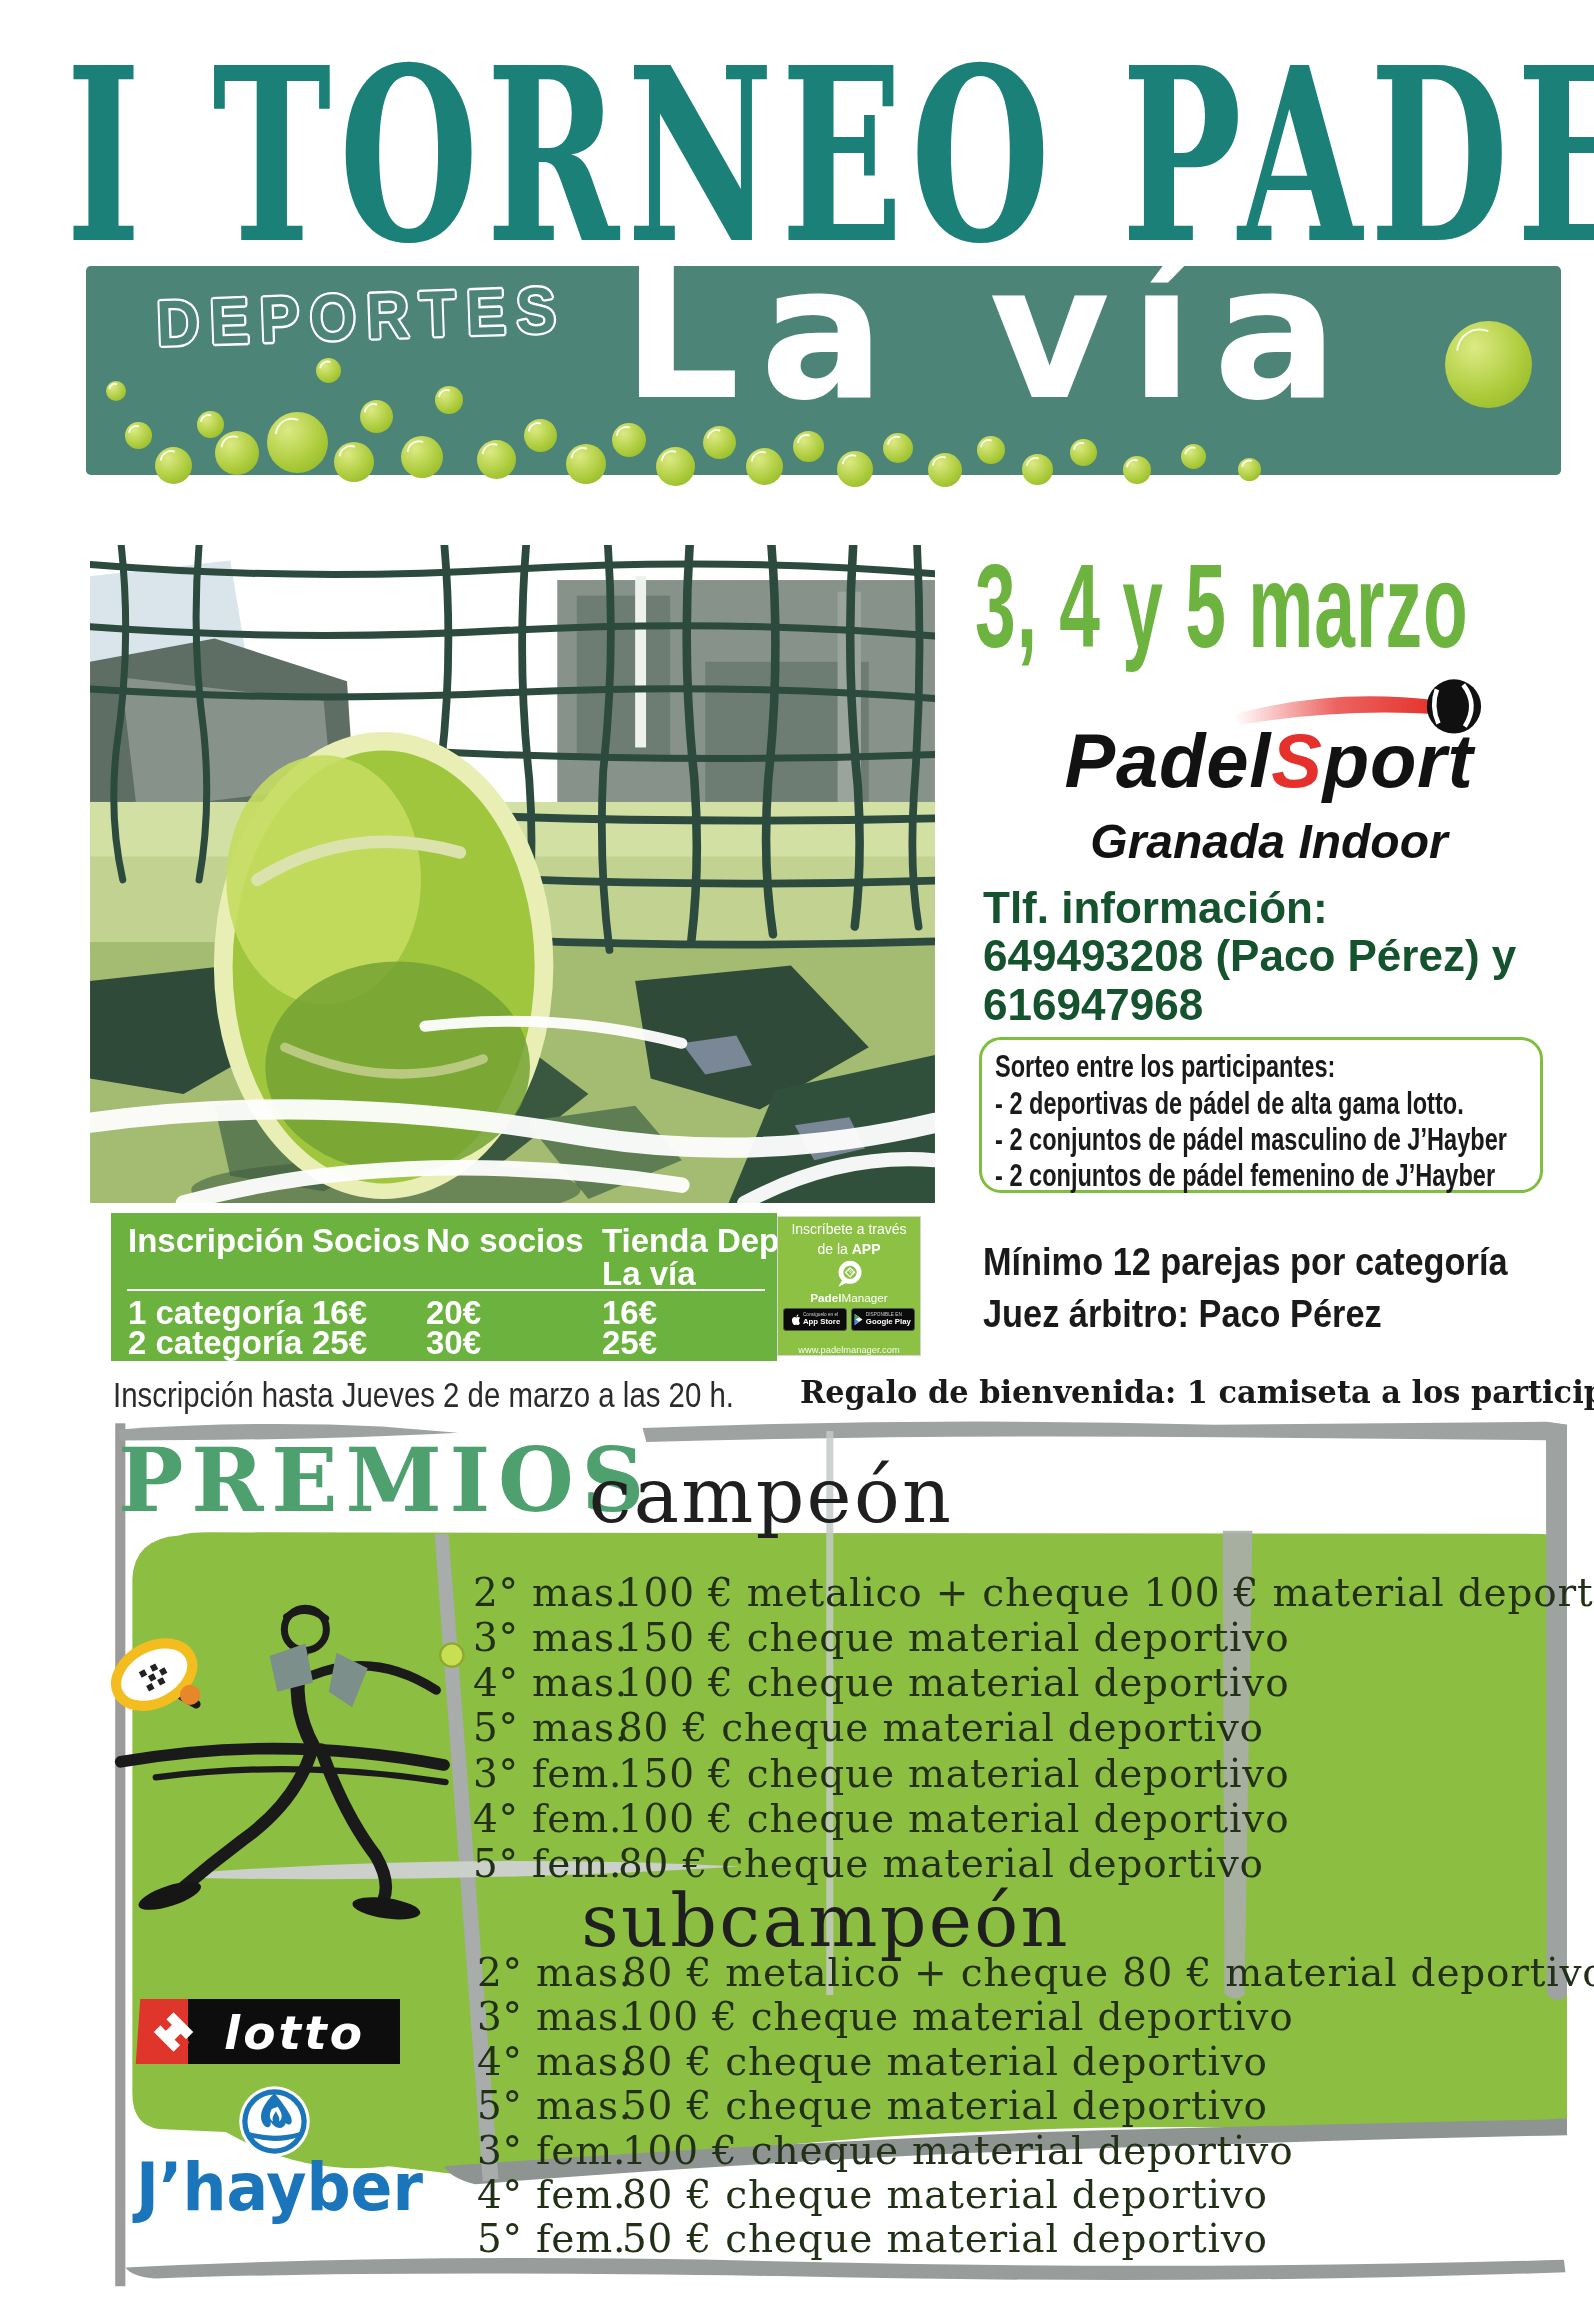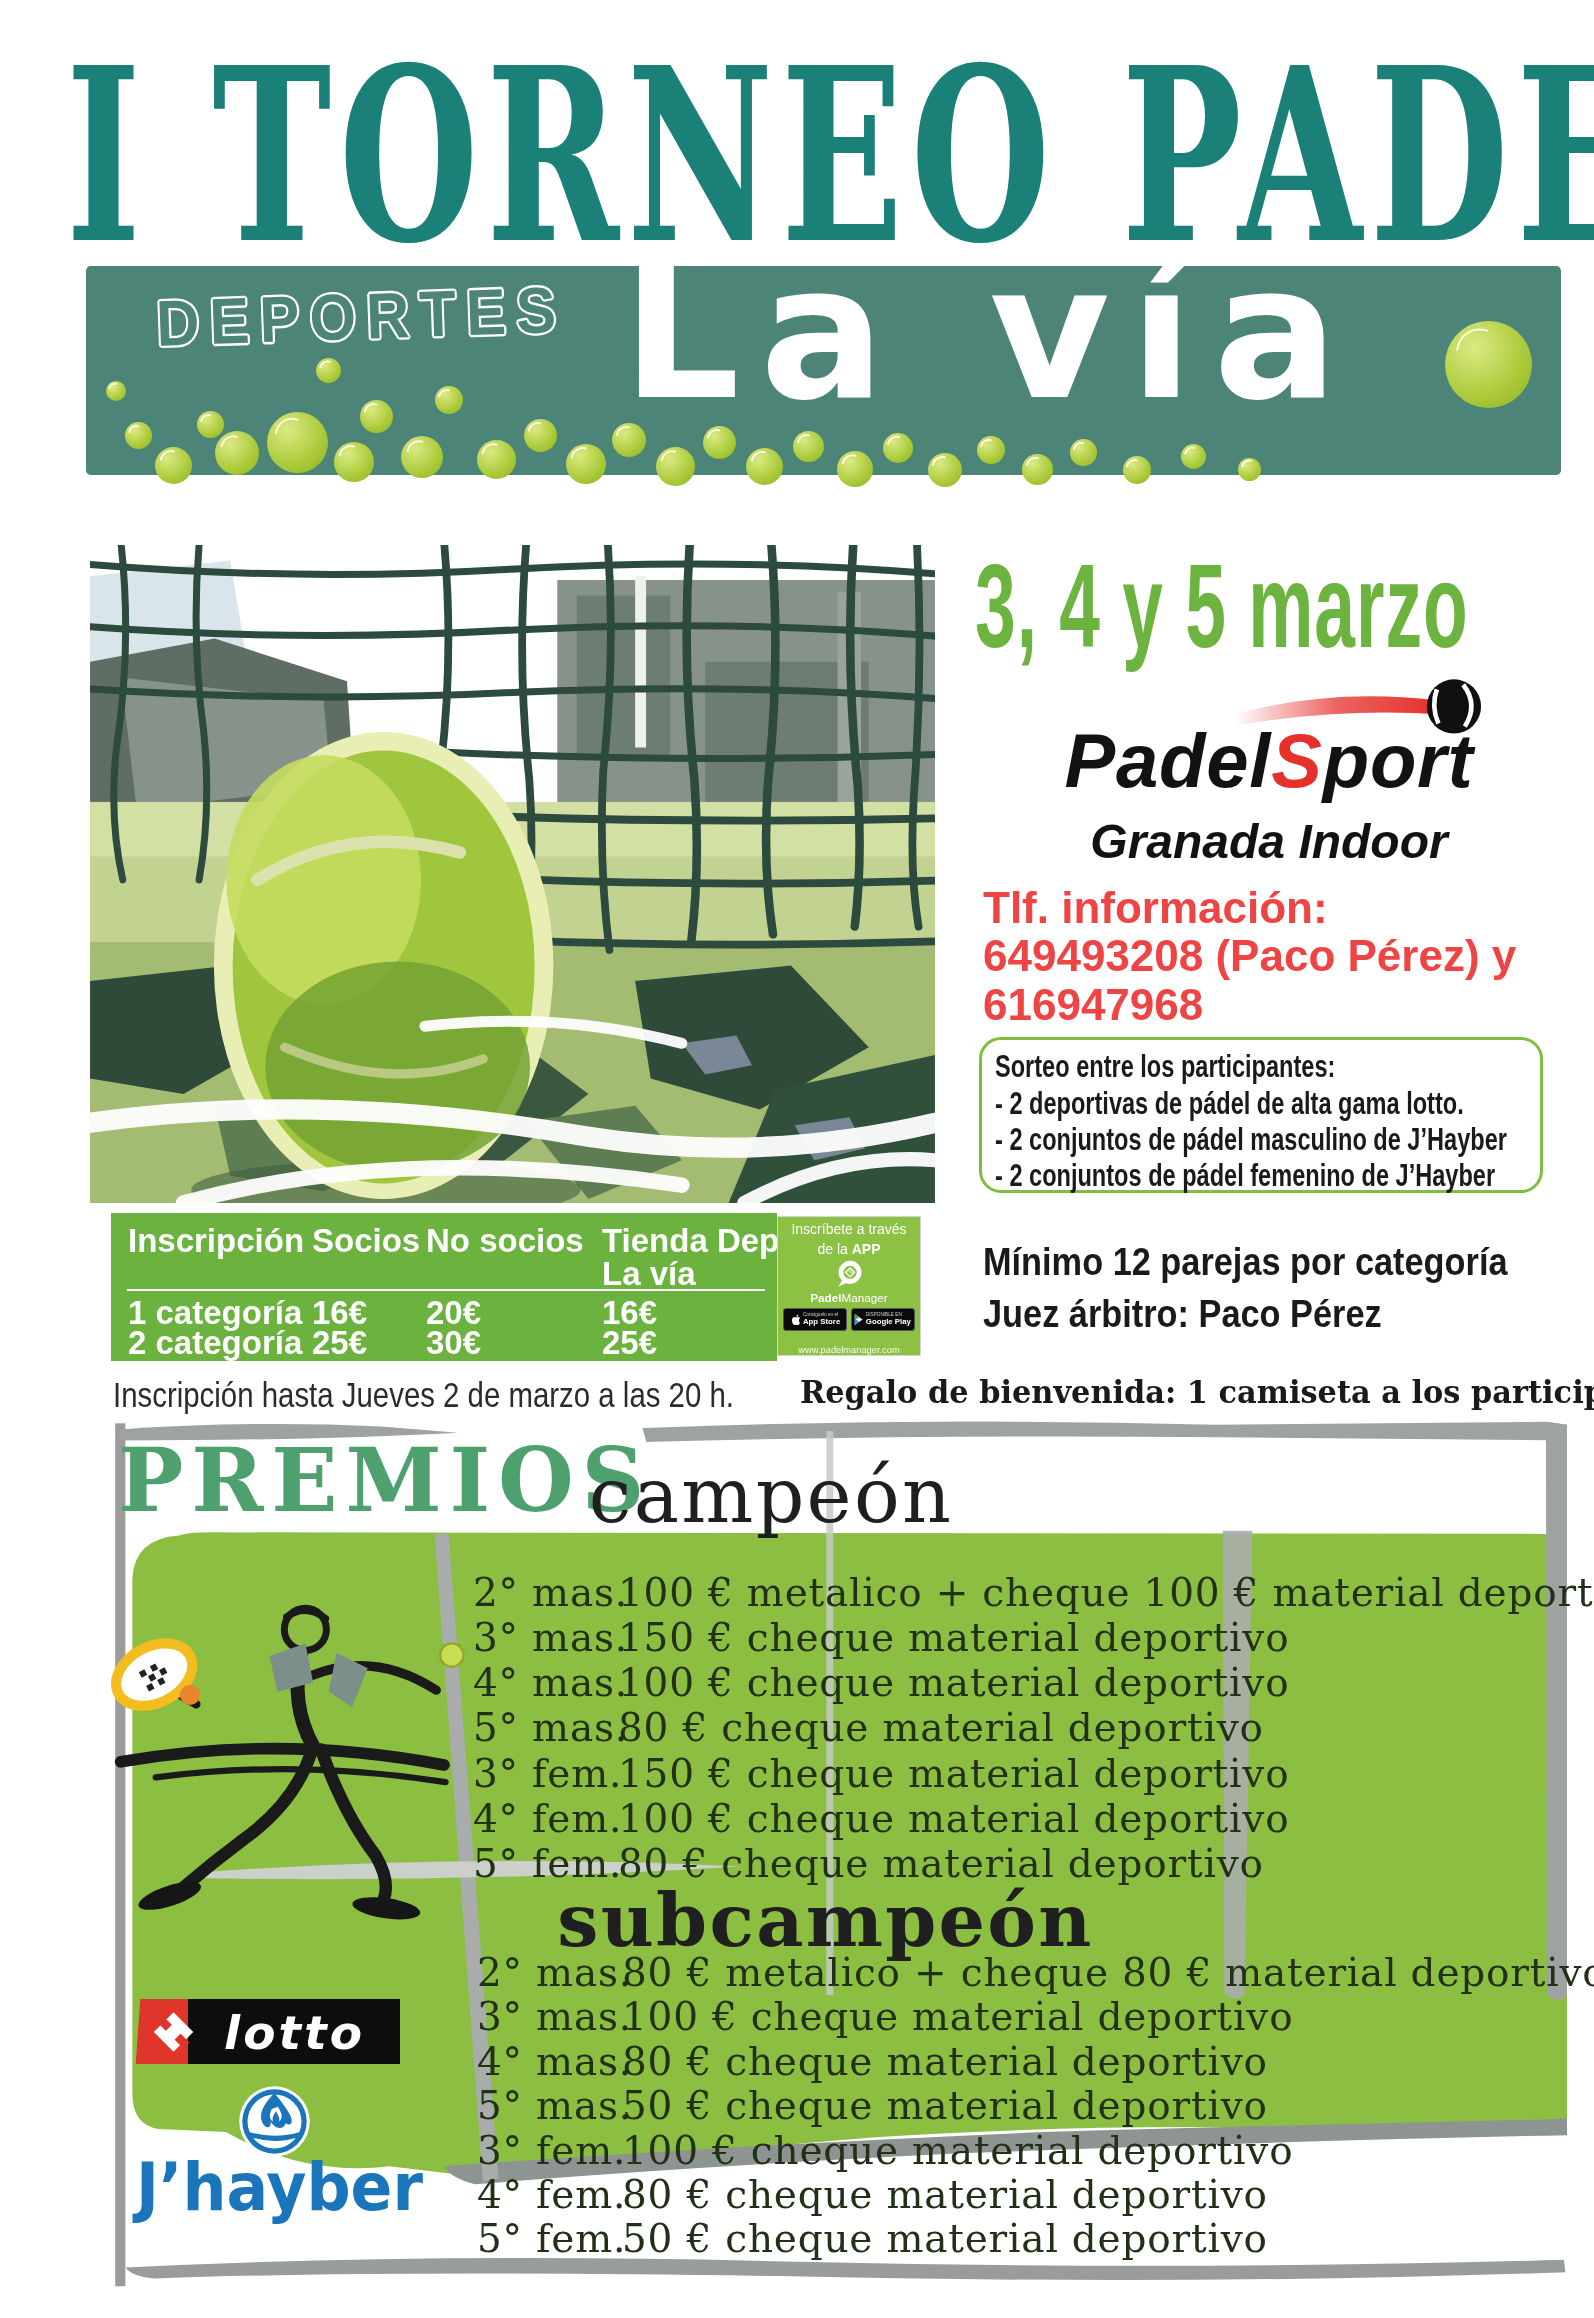--- a/index.html
+++ b/index.html
@@ -30,21 +30,21 @@
     transform:rotate(-32deg);}
 
   
   .dates{left:975px;top:547px;color:#6CB33F;font-weight:bold;font-size:118px;line-height:1;
     transform:scaleX(.62);transform-origin:left top;white-space:nowrap;letter-spacing:1.6px;}
   .ps-word{left:973px;top:723px;width:592px;text-align:center;font-weight:bold;font-style:italic;
     font-size:76px;line-height:1;color:#121212;white-space:nowrap;letter-spacing:0.8px;}
   .ps-word .red{color:#E5302B;}
   .ps-loc{left:973px;top:814px;width:592px;text-align:center;font-weight:bold;font-style:italic;
     font-size:48px;color:#121212;white-space:nowrap;}
-  .phone{left:983px;top:884px;font-weight:bold;font-size:44px;line-height:1.1;color:#ef4444;}
+  .phone{left:983px;top:884px;font-weight:bold;font-size:44px;line-height:1.1;color:#14532d;}
   .raffle{left:979px;top:1037px;width:564px;height:156px;border:3.1px solid #7FBE3F;
     border-radius:22px;padding:9.3px 12.5px;box-sizing:border-box;}
   .raffle div{font-weight:bold;font-size:31px;line-height:1.17;color:#1a1a1a;
     transform:scaleX(.76);transform-origin:left top;white-space:nowrap;}
   .min-note{left:983px;top:1240px;font-weight:bold;font-size:39px;color:#1a1a1a;
     transform:scaleX(.88);transform-origin:left top;white-space:nowrap;}
   .ref-note{left:983px;top:1292px;font-weight:bold;font-size:39px;color:#1a1a1a;
     transform:scaleX(.88);transform-origin:left top;white-space:nowrap;}
 
   
@@ -73,21 +73,21 @@
   .gift{left:800px;top:1373px;font-family:"DejaVu Serif",serif;font-weight:bold;font-size:32px;
     color:#1a1a1a;transform:scaleX(.95);transform-origin:left top;white-space:nowrap;}
 
   
   .premios-title{left:118px;top:1437px;font-family:"DejaVu Serif",serif;font-weight:bold;
     font-size:87px;line-height:1;color:#4FA06F;letter-spacing:7.8px;z-index:3;}
   .panel-svg{left:109px;top:1417px;z-index:1;}
   .champ-title{left:475px;top:1458px;width:592px;text-align:center;z-index:3;
     font-family:"DejaVu Serif",serif;font-size:76px;line-height:1;color:#1f1f1f;letter-spacing:2.3px;}
   .sub-title{left:514px;top:1884px;width:623px;text-align:center;z-index:3;
-    font-family:"DejaVu Serif",serif;font-size:73px;line-height:1;color:#1f1f1f;letter-spacing:2.3px;font-weight:bold;}
+    font-family:"DejaVu Serif",serif;font-size:73px;line-height:1;color:#1f1f1f;letter-spacing:2.3px;}
   .prize-list{z-index:3;}
   .prize-row{position:absolute;left:0;white-space:nowrap;
     font-family:"DejaVu Serif",serif;font-size:39px;color:#233018;letter-spacing:0.8px;}
   .prize-row .rank{position:absolute;left:0;}
   .prize-row .val{position:absolute;left:145px;}
   .player-svg{left:109px;top:1581px;z-index:3;}
 
   
   .lotto{left:138px;top:1999px;width:262px;height:67px;z-index:3;}
   .lotto .blackbox{position:absolute;left:50px;top:0;width:212px;height:65px;background:#0d0d0d;}

